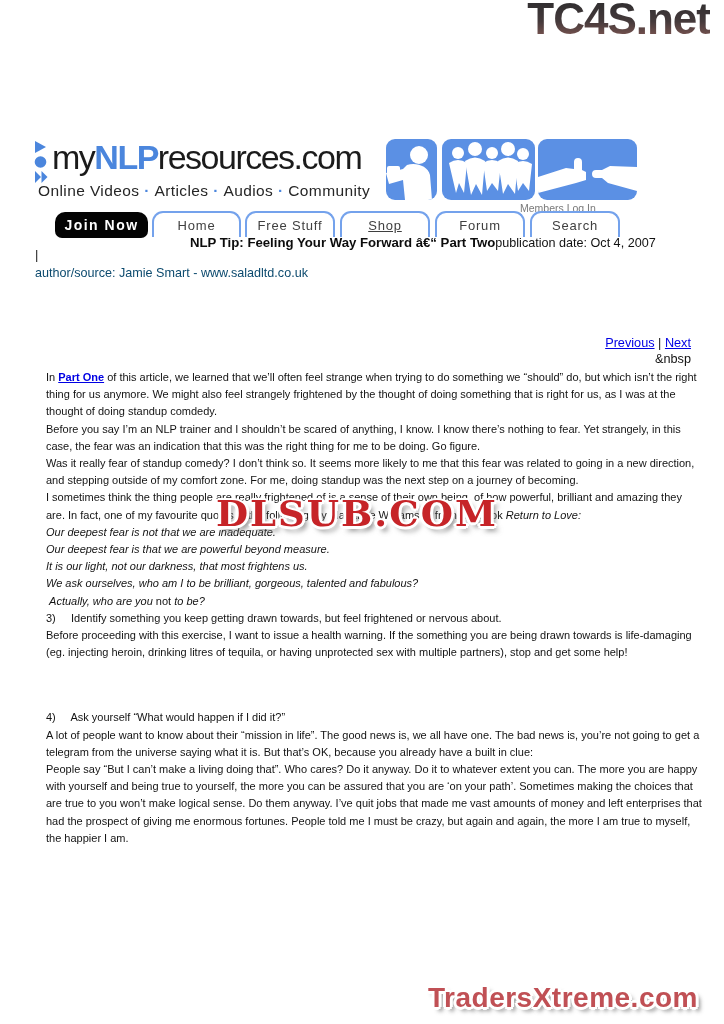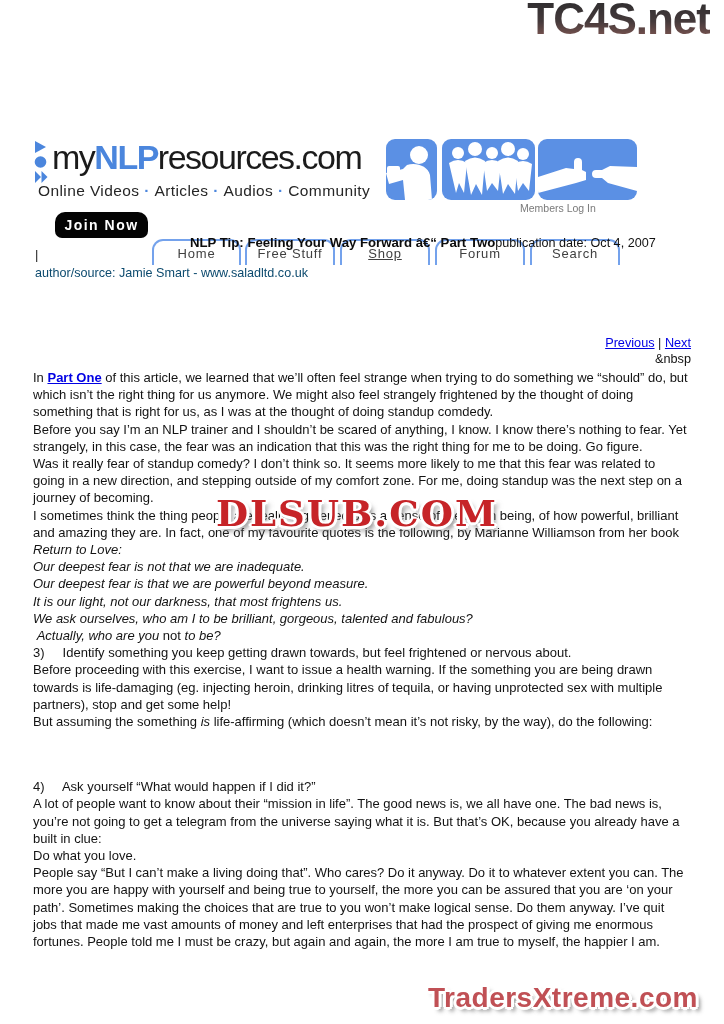--- a/index.html
+++ b/index.html
@@ -33,42 +33,42 @@
 
   
   .join-btn {
     position:absolute; left:55px; top:212px; width:93px; height:26px;
     background:#040404; color:#fff; font-weight:bold; font-size:14px; letter-spacing:1.5px;
     text-align:center; line-height:26px; border-radius:10px 10px 7px 7px; cursor:pointer;
   }
   .tab {
     position:absolute; top:211px; height:24px; background:#fff;
     border:2px solid #74a2ec; border-bottom:none; border-radius:11px 11px 0 0;
-    font-size:13px; color:#3f3f3f; letter-spacing:0.8px; text-align:center; line-height:25px; cursor:pointer;margin-top:28px;
+    font-size:13px; color:#3f3f3f; letter-spacing:0.8px; text-align:center; line-height:25px; cursor:pointer;
   }
   .tab-home   { left:152px; width:85px; }
   .tab-free   { left:245px; width:86px; }
   .tab-shop   { left:340px; width:86px;text-decoration:underline; }
   .tab-forum  { left:435px; width:86px; }
   .tab-search { left:530px; width:86px; }
 
   
   .title-line { position:absolute; left:190px; top:233px; white-space:nowrap; }
   .title-bold { font-weight:bold; font-size:13.2px; color:#0c0c0c; }
   .pubdate { font-size:12.6px; color:#111; }
   .pipe { position:absolute; left:35px; top:247px; font-size:13px; color:#222; }
   .author { position:absolute; left:35px; top:266px; font-size:12.6px; color:#0c4a6e; }
 
   
   .pager { position:absolute; right:33px; top:336px; font-size:12.7px; color:#111; }
   .pager-link { color:#0000e4; text-decoration:underline; cursor:pointer; }
   .nbsp-line { position:absolute; right:33px; top:352px; font-size:12.7px; color:#111;text-align:right; }
 
   
-  .article { position:absolute; left:33px; top:369px; width:657px; font-size:13px; line-height:17.2px; color:#131313; }
+  .article { position:absolute; left:46px; top:369px; width:657px; font-size:11px; line-height:17.2px; color:#131313; }
   .para { margin:0; white-space:pre-wrap; }
   .para-spacer { height:48px; }
   .seg-i { font-style:italic; }
   .seg-boldlink { color:#0000e4; font-weight:bold; text-decoration:underline; cursor:pointer; }
 
   
   .dlsub {
     position:absolute; left:216px; top:492px;
     font-family:"DejaVu Serif", serif; font-weight:bold; font-size:37px; letter-spacing:2px;
     color:#c62428; white-space:nowrap; transform:scaleY(0.96);
@@ -161,24 +161,22 @@
     <div class="para"><span class="seg-plain">Before you say I’m an NLP trainer and I shouldn’t be scared of anything, I know. I know there’s nothing to fear. Yet strangely, in this case, the fear was an indication that this was the right thing for me to be doing. Go figure.</span></div>
     <div class="para"><span class="seg-plain">Was it really fear of standup comedy? I don’t think so. It seems more likely to me that this fear was related to going in a new direction, and stepping outside of my comfort zone. For me, doing standup was the next step on a journey of becoming.</span></div>
     <div class="para"><span class="seg-plain">I sometimes think the thing people are really frightened of is a sense of their own being, of how powerful, brilliant and amazing they are. In fact, one of my favourite quotes is the following, by Marianne Williamson from her book </span><span class="seg-i">Return to Love:</span></div>
     <div class="para"><span class="seg-i">Our deepest fear is not that we are inadequate.</span></div>
     <div class="para"><span class="seg-i">Our deepest fear is that we are powerful beyond measure.</span></div>
     <div class="para"><span class="seg-i">It is our light, not our darkness, that most frightens us.</span></div>
     <div class="para"><span class="seg-i">We ask ourselves, who am I to be brilliant, gorgeous, talented and fabulous?</span></div>
     <div class="para"><span class="seg-i"> Actually, who are you </span><span class="seg-plain">not</span><span class="seg-i"> to be?</span></div>
     <div class="para"><span class="seg-plain">3)&nbsp;&nbsp;&nbsp;&nbsp; Identify something you keep getting drawn towards, but feel frightened or nervous about.</span></div>
     <div class="para"><span class="seg-plain">Before proceeding with this exercise, I want to issue a health warning. If the something you are being drawn towards is life-damaging (eg. injecting heroin, drinking litres of tequila, or having unprotected sex with multiple partners), stop and get some help!</span></div>
-    <div class="para"><span class="seg-plain">But assuming the something </span><span class="seg-i">is</span><span class="seg-plain"> life-affirming (which doesn’t mean it’s not risky, by the way), do the following:</span></div>
     <div class="para-spacer"></div>
     <div class="para"><span class="seg-plain">4)&nbsp;&nbsp;&nbsp;&nbsp; Ask yourself “What would happen if I did it?”</span></div>
     <div class="para"><span class="seg-plain">A lot of people want to know about their “mission in life”. The good news is, we all have one. The bad news is, you’re not going to get a telegram from the universe saying what it is. But that’s OK, because you already have a built in clue:</span></div>
-    <div class="para"><span class="seg-plain">Do what you love.</span></div>
     <div class="para"><span class="seg-plain">People say “But I can’t make a living doing that”. Who cares? Do it anyway. Do it to whatever extent you can. The more you are happy with yourself and being true to yourself, the more you can be assured that you are ‘on your path’. Sometimes making the choices that are true to you won’t make logical sense. Do them anyway. I’ve quit jobs that made me vast amounts of money and left enterprises that had the prospect of giving me enormous fortunes. People told me I must be crazy, but again and again, the more I am true to myself, the happier I am.</span></div>
   </div>
 
 <div class="dlsub">DLSUB.COM</div>
 
 <div class="pagenum">1/4</div>
 <div class="traders">TradersXtreme.com</div>
 
 </body></html>

